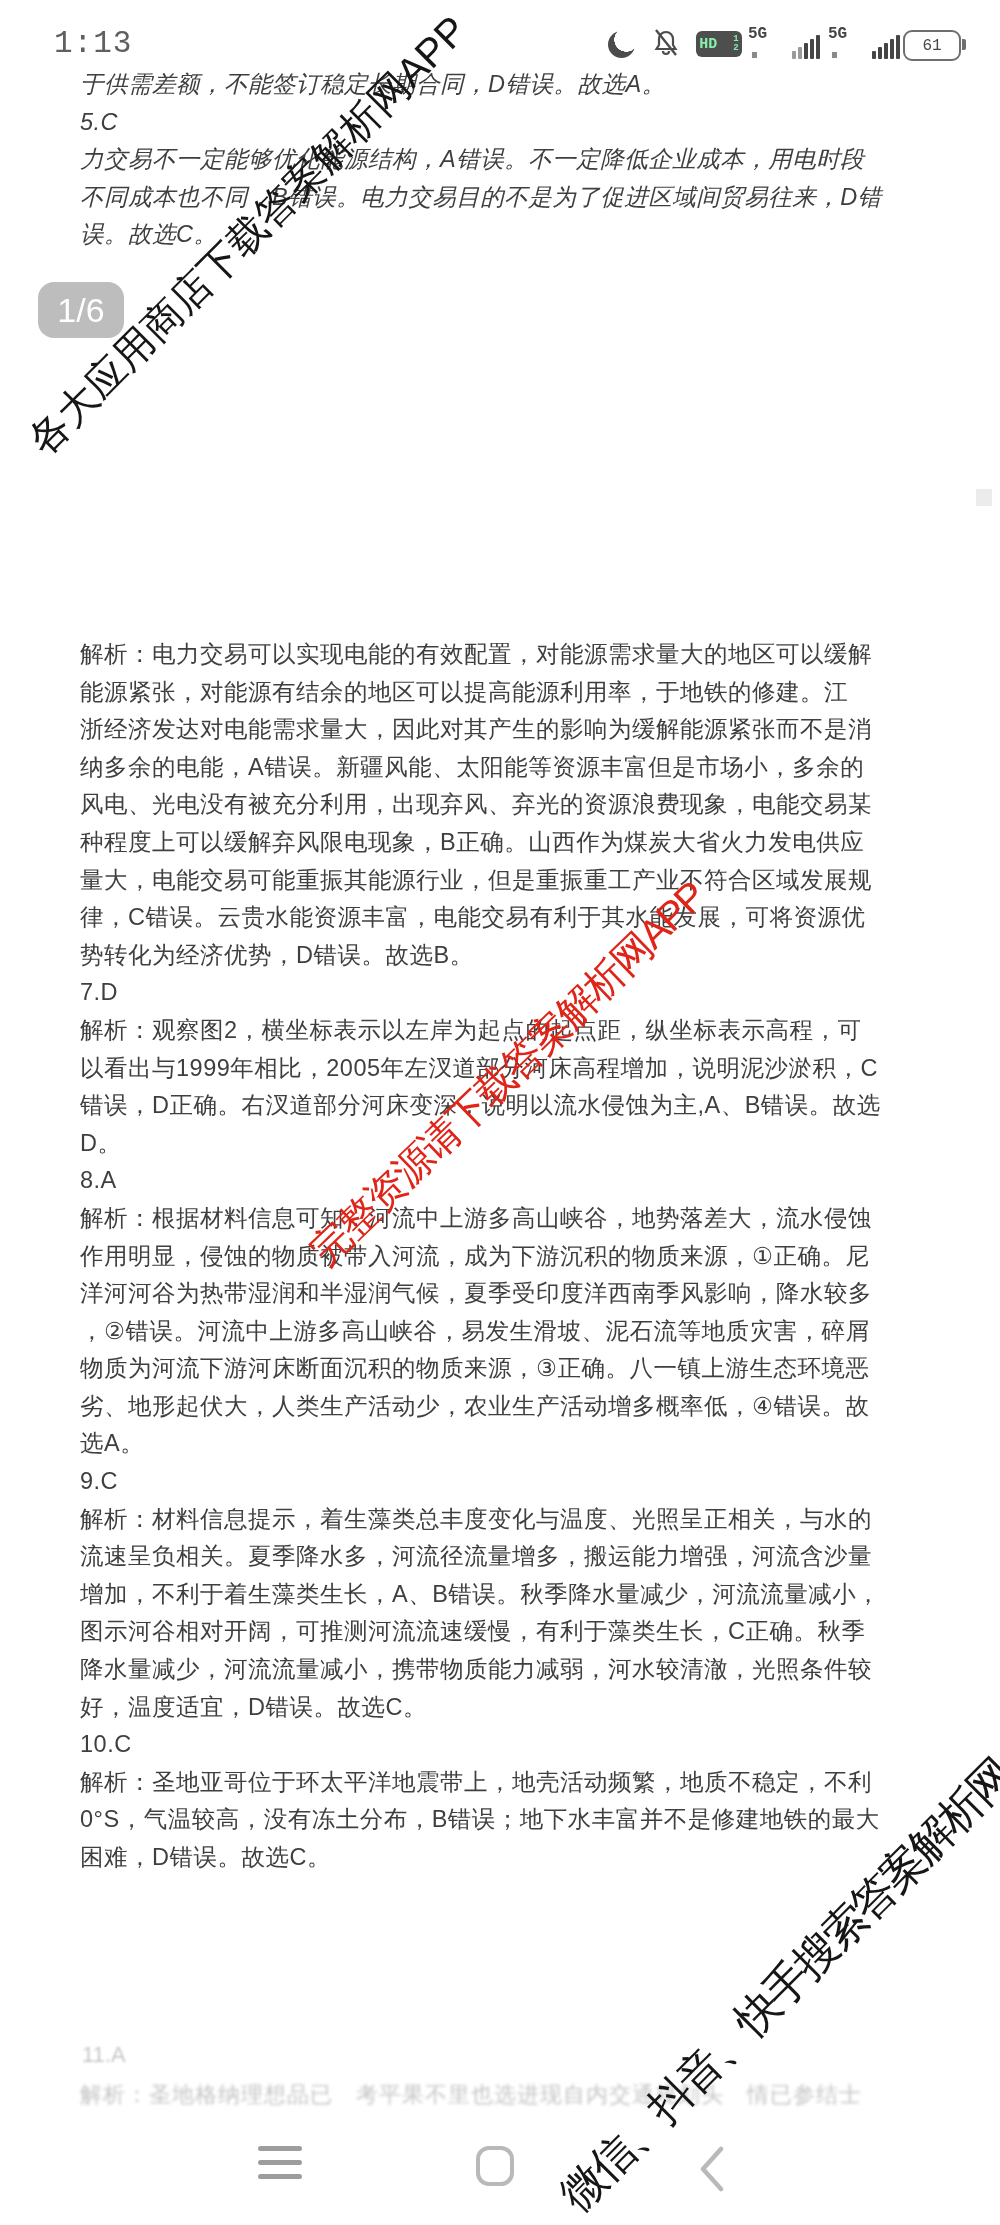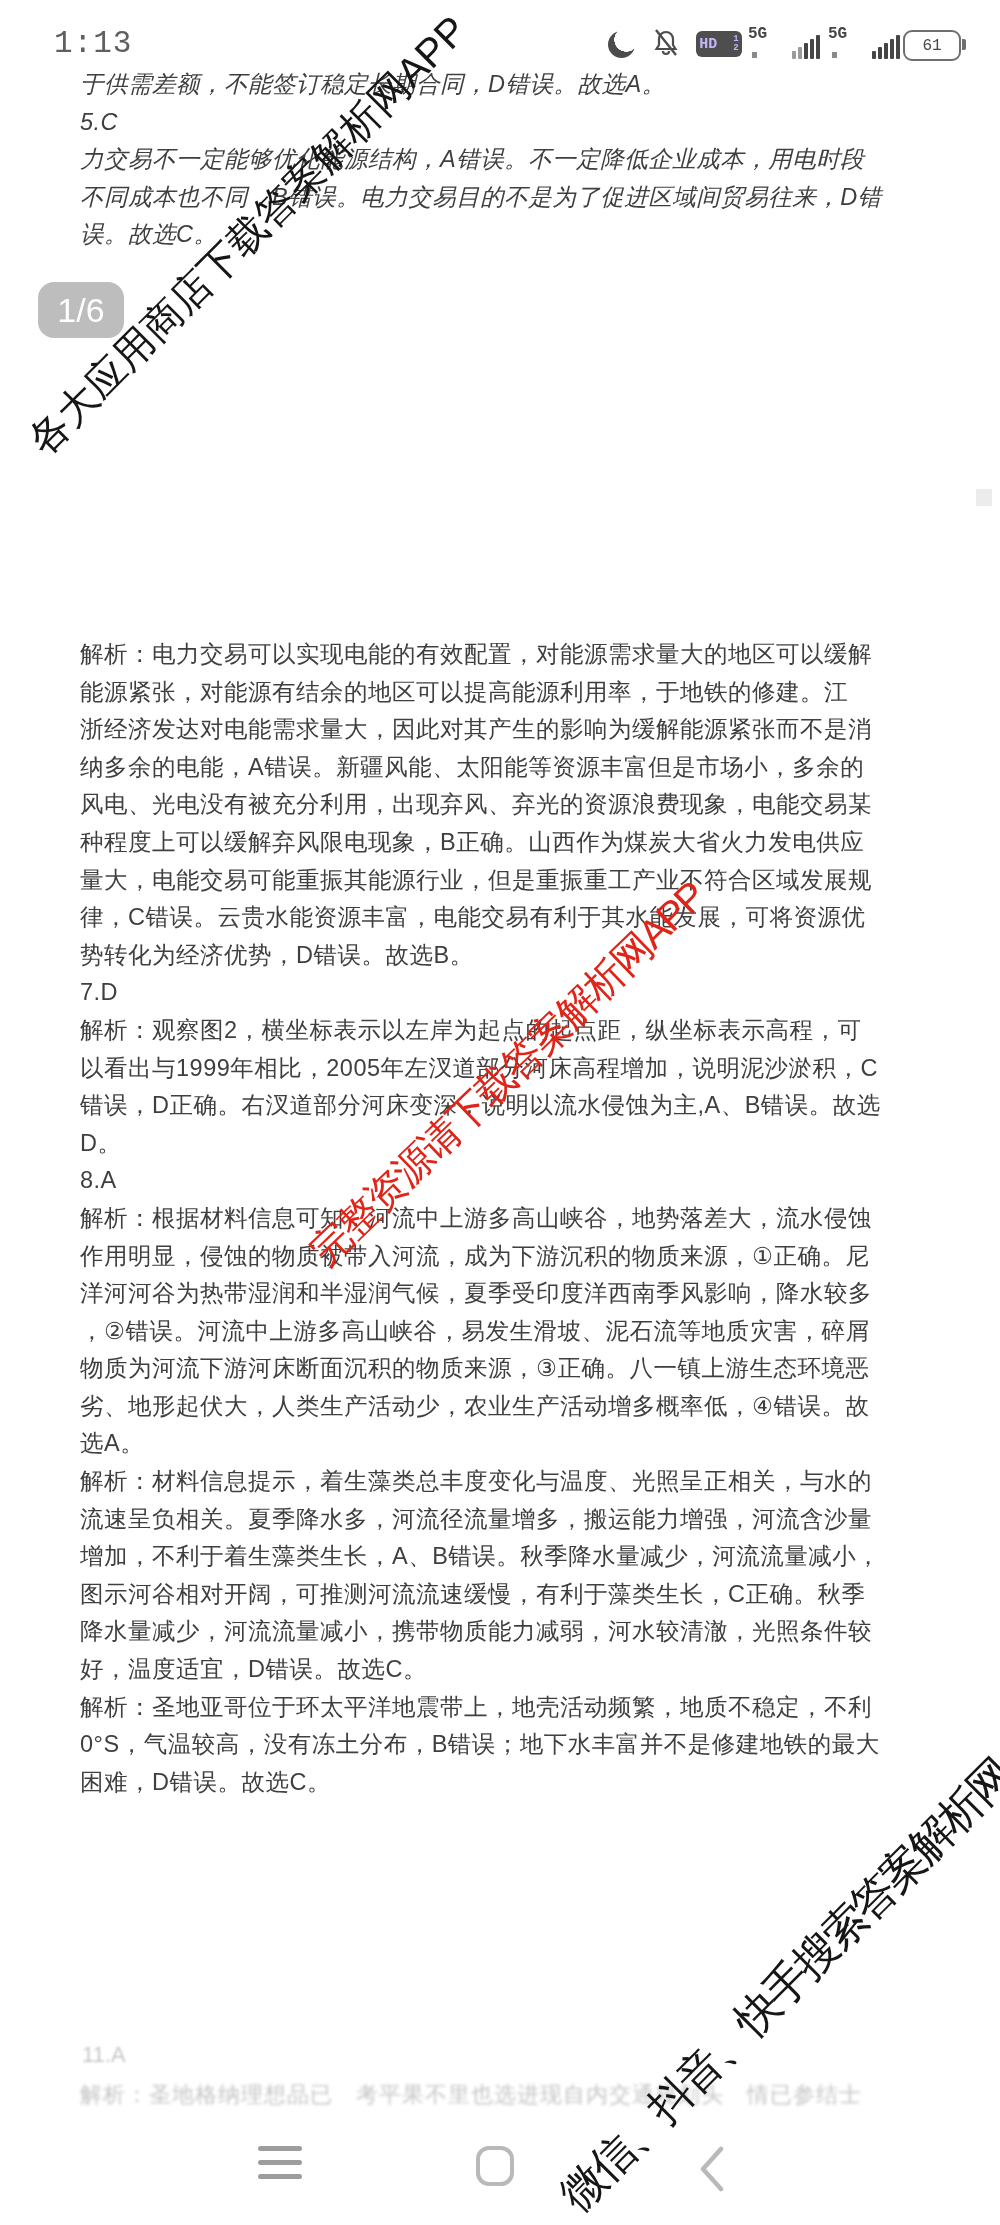--- a/index.html
+++ b/index.html
@@ -10,21 +10,21 @@
   }
   .screen{position:absolute;inset:0;}
 
   
   .statusbar{position:absolute;left:0;top:0;width:980px;height:75px;z-index:10;font-family:Liberation Mono, monospace;}
   .clock{position:absolute;left:54px;top:26px;font-size:31px;color:#5f5f5f;letter-spacing:1px;}
   .moon{position:absolute;left:608px;top:31px;width:27px;height:27px;border-radius:50%;
         background:radial-gradient(circle at 68% 32%, #ffffff 0 46%, #4c4c4c 47% 100%);}
   .bell{position:absolute;left:652px;top:28px;}
   .hdbadge{position:absolute;left:696px;top:31px;width:46px;height:26px;background:#4e4e4e;
-        border-radius:6px;color:#c4b5fd;display:flex;align-items:center;justify-content:center;gap:16px;}
+        border-radius:6px;color:#86efac;display:flex;align-items:center;justify-content:center;gap:16px;}
   .hdbadge .hdtxt{font-size:15px;font-weight:bold;line-height:1;}
   .hdcol{display:flex;flex-direction:column;line-height:1;}
   .hdcol i{font-style:normal;font-size:9px;font-weight:bold;}
   .sig{position:absolute;top:25px;width:72px;height:34px;}
   .sig .g5{position:absolute;left:0;top:0;font-size:16px;font-weight:bold;color:#454545;letter-spacing:0;}
   .sig .dot{position:absolute;left:4px;bottom:1px;width:5px;height:6px;background:#8a8a8a;}
   .bars{position:absolute;right:0;bottom:0;display:flex;align-items:flex-end;gap:2px;}
   .bars b{display:block;width:4px;background:#454545;border-radius:1px;}
   .sig1{left:748px;} .sig2{left:828px;}
   .sig1 .bars b:nth-child(1),.sig1 .bars b:nth-child(2){background:#9a9a9a;}
@@ -136,26 +136,28 @@
         <div class="line">错误，D正确。右汊道部分河床变深，说明以流水侵蚀为主,A、B错误。故选</div>
         <div class="line">D。</div>
         <div class="line">8.A</div>
         <div class="line">解析：根据材料信息可知，河流中上游多高山峡谷，地势落差大，流水侵蚀</div>
         <div class="line">作用明显，侵蚀的物质被带入河流，成为下游沉积的物质来源，①正确。尼</div>
         <div class="line">洋河河谷为热带湿润和半湿润气候，夏季受印度洋西南季风影响，降水较多</div>
         <div class="line">，②错误。河流中上游多高山峡谷，易发生滑坡、泥石流等地质灾害，碎屑</div>
         <div class="line">物质为河流下游河床断面沉积的物质来源，③正确。八一镇上游生态环境恶</div>
         <div class="line">劣、地形起伏大，人类生产活动少，农业生产活动增多概率低，④错误。故</div>
         <div class="line">选A。</div>
+        <div class="line">9.C</div>
         <div class="line">解析：材料信息提示，着生藻类总丰度变化与温度、光照呈正相关，与水的</div>
         <div class="line">流速呈负相关。夏季降水多，河流径流量增多，搬运能力增强，河流含沙量</div>
         <div class="line">增加，不利于着生藻类生长，A、B错误。秋季降水量减少，河流流量减小，</div>
         <div class="line">图示河谷相对开阔，可推测河流流速缓慢，有利于藻类生长，C正确。秋季</div>
         <div class="line">降水量减少，河流流量减小，携带物质能力减弱，河水较清澈，光照条件较</div>
         <div class="line">好，温度适宜，D错误。故选C。</div>
+        <div class="line">10.C</div>
         <div class="line">解析：圣地亚哥位于环太平洋地震带上，地壳活动频繁，地质不稳定，不利</div>
         <div class="line">0°S，气温较高，没有冻土分布，B错误；地下水丰富并不是修建地铁的最大</div>
         <div class="line">困难，D错误。故选C。</div>
       </div>
     <div class="faintA">11.A</div>
     <div class="faintB">解析：圣地格纳理想品已　考平果不里也选进现自内交通规划头　情已参结士</div>
   </main>
 
   <div class="pagebadge">
     <span>1/6</span>

